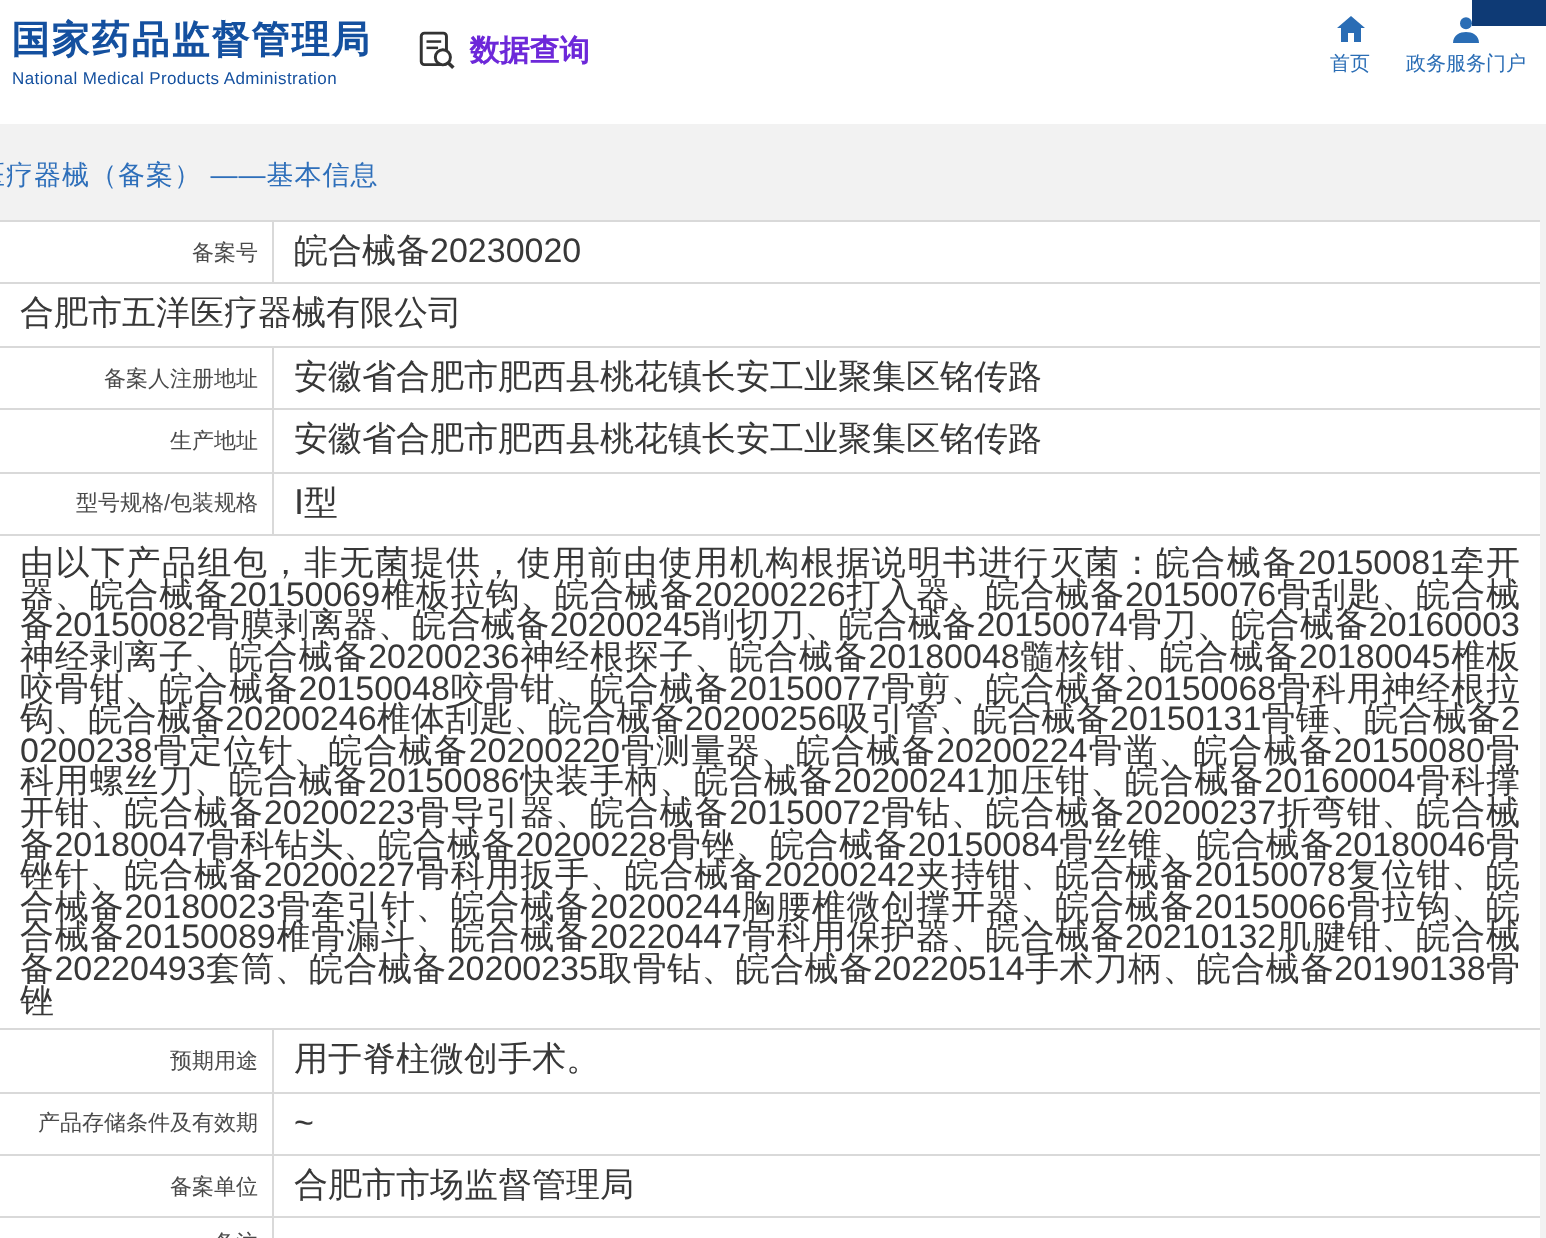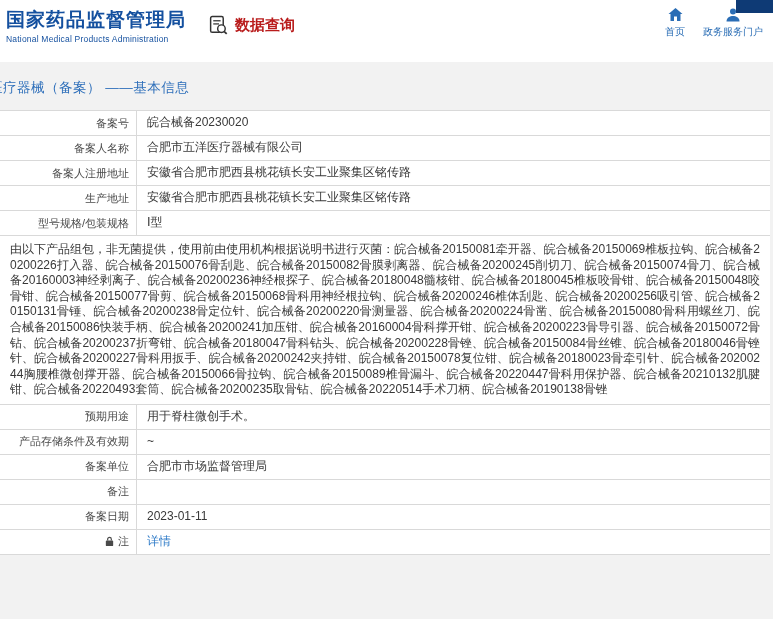--- a/index.html
+++ b/index.html
@@ -5,38 +5,38 @@
   * { margin:0; padding:0; box-sizing:border-box; }
   html,body { width:773px; height:619px; overflow:hidden; }
   body { font-family:"Liberation Sans","DejaVu Sans",sans-serif; background:#f2f2f2; }
 
   
   .site-header { position:relative; width:773px; height:62px; background:#ffffff; }
   .logo { position:absolute; left:6px; top:9px; cursor:pointer; }
   .logo-title { color:#14509f; font-weight:bold; font-size:19px; letter-spacing:1px; line-height:24px;font-family:Liberation Mono, monospace; }
   .logo-subtitle { color:#14509f; font-size:8.5px; margin-top:1px; letter-spacing:.2px; }
   .section-wrap { position:absolute; left:208px; top:15px; display:flex; align-items:center; gap:6px; }
-  .section-title { font-size:15px; font-weight:bold; color:#b91c1c; }
+  .section-title { font-size:15px; font-weight:bold; color:#6d28d9; }
   .top-nav { position:absolute; right:10px; top:7px; display:flex; gap:18px; }
   .nav-item { display:flex; flex-direction:column; align-items:center; gap:2px; text-decoration:none; cursor:pointer; }
   .nav-item span.lbl { font-size:10px; color:#2a6db5; white-space:nowrap; }
   .corner-block { position:absolute; right:0; top:0; width:37px; height:13px; background:#0e3a75; }
 
   
   .main-area { width:773px; background:#f2f2f2; padding-top:13px; }
   .page-title { color:#2e6fba; font-size:13.5px; margin:4px 0 13px -11px; letter-spacing:.5px; }
 
   .info-table { width:770px; background:#ffffff; border-top:1px solid #d9d9d9; }
   .trow { display:flex; border-bottom:1px solid #d9d9d9; background:#fff; min-height:25px; }
   .tlabel { flex:0 0 137px; width:137px; border-right:1px solid #d9d9d9;
             display:flex; align-items:center; justify-content:flex-end;
             padding:3px 7px 3px 3px; font-size:11px; color:#4a4a4a;
             text-align:center; white-space:nowrap; gap:3px; }
   .tvalue { flex:1; display:flex; align-items:center; padding:4px 10px;
-            font-size:12px; color:#383838; line-height:1.32; }
+            font-size:17px; color:#383838; line-height:1.32; }
   .tvalue.block { display:block; padding:6px 10px; text-align:justify;
                   word-break:break-all; line-height:15.6px; }
   a.tvalue.link { color:#2f7bc8; text-decoration:none; cursor:pointer; }
 
   .note-ic { display:inline-flex; align-items:center; }
 </style>
 </head>
 <body>
 
 <header class="site-header">
@@ -85,21 +85,20 @@
   <div class="page-title">医疗器械（备案） ——基本信息</div>
 
   <div class="info-table">
 
     <div class="trow">
       <div class="tlabel">备案号</div>
       <div class="tvalue">皖合械备20230020</div>
     </div>
 
     <div class="trow">
-      <div class="tlabel">备案人名称</div>
       <div class="tvalue">合肥市五洋医疗器械有限公司</div>
     </div>
 
     <div class="trow">
       <div class="tlabel">备案人注册地址</div>
       <div class="tvalue">安徽省合肥市肥西县桃花镇长安工业聚集区铭传路</div>
     </div>
 
     <div class="trow">
       <div class="tlabel">生产地址</div>

